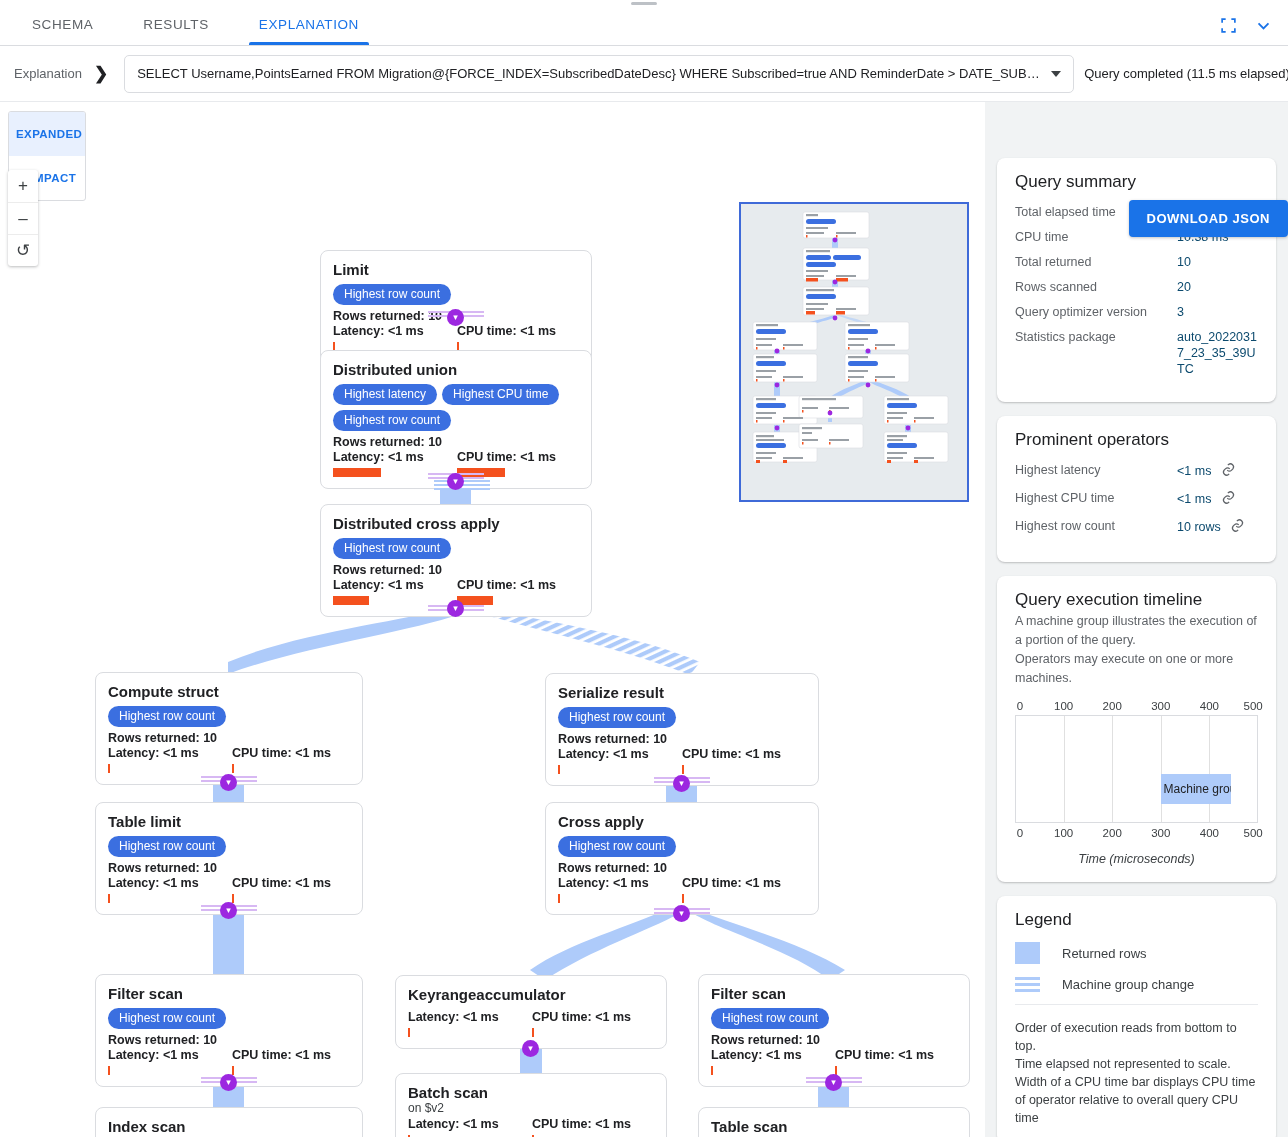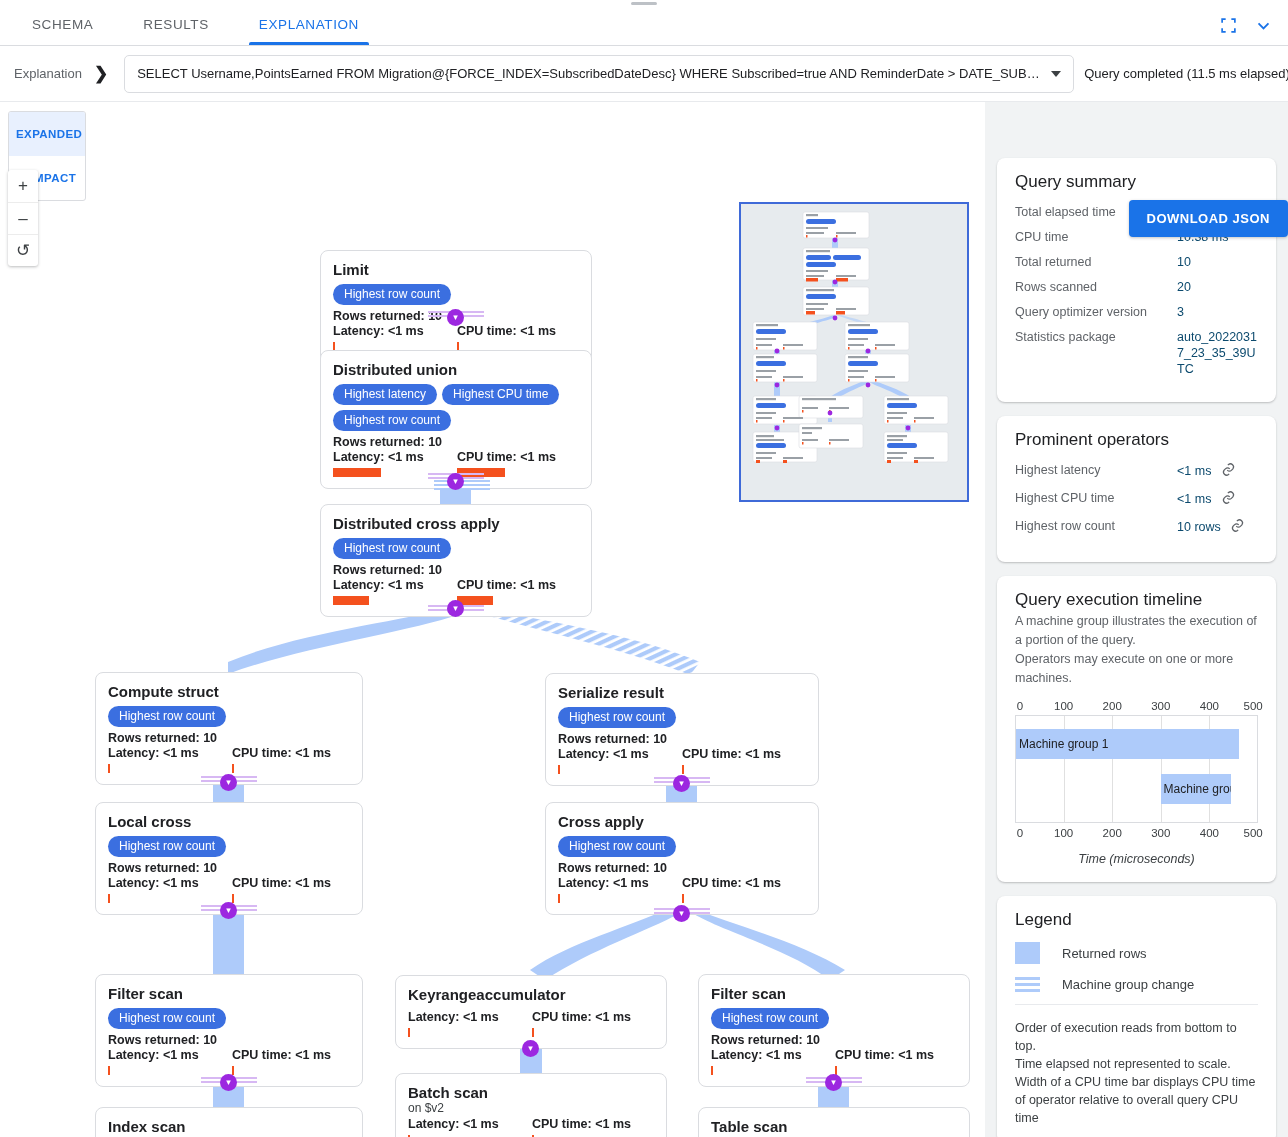--- a/index.html
+++ b/index.html
@@ -390,21 +390,21 @@
       <div class="bw">
             <div class="bar" style="width:2px"></div>
           </div>
       <div>
             <div class="bar" style="width:2px"></div>
           </div>
     </div>
   </div>
 
   <div class="node" style="left:95px; top:700px; width:268px;">
-    <div class="title">Local cross</div>
+    <div class="title">Table limit</div>
     <div class="chips">
       <span class="chip">Highest row count</span>
     </div>
     <div class="rows">Rows returned: 10</div>
     <div class="metrics">
       <div class="m lat">Latency: &lt;1 ms</div>
       <div class="m">CPU time: &lt;1 ms</div>
     </div>
     <div class="barrow">
       <div class="bw">
@@ -779,21 +779,20 @@
         <span style="left:40%">200</span>
         <span style="left:60%">300</span>
         <span style="left:80%">400</span>
         <span style="left:98%">500</span>
       </div>
       <div class="plot">
         <div class="gridline" style="left:20%"></div>
         <div class="gridline" style="left:40%"></div>
         <div class="gridline" style="left:60%"></div>
         <div class="gridline" style="left:80%"></div>
-        <div class="tbar" style="left:0; top:13px; width:92.4%;">Machine group 1</div>
         <div class="tbar" style="left:60%; top:58px; width:29.4%;">Machine group 2</div>
       </div>
       <div class="axis" style="margin-top:4px">
         <span style="left:2%">0</span>
         <span style="left:20%">100</span>
         <span style="left:40%">200</span>
         <span style="left:60%">300</span>
         <span style="left:80%">400</span>
         <span style="left:98%">500</span>
       </div>

